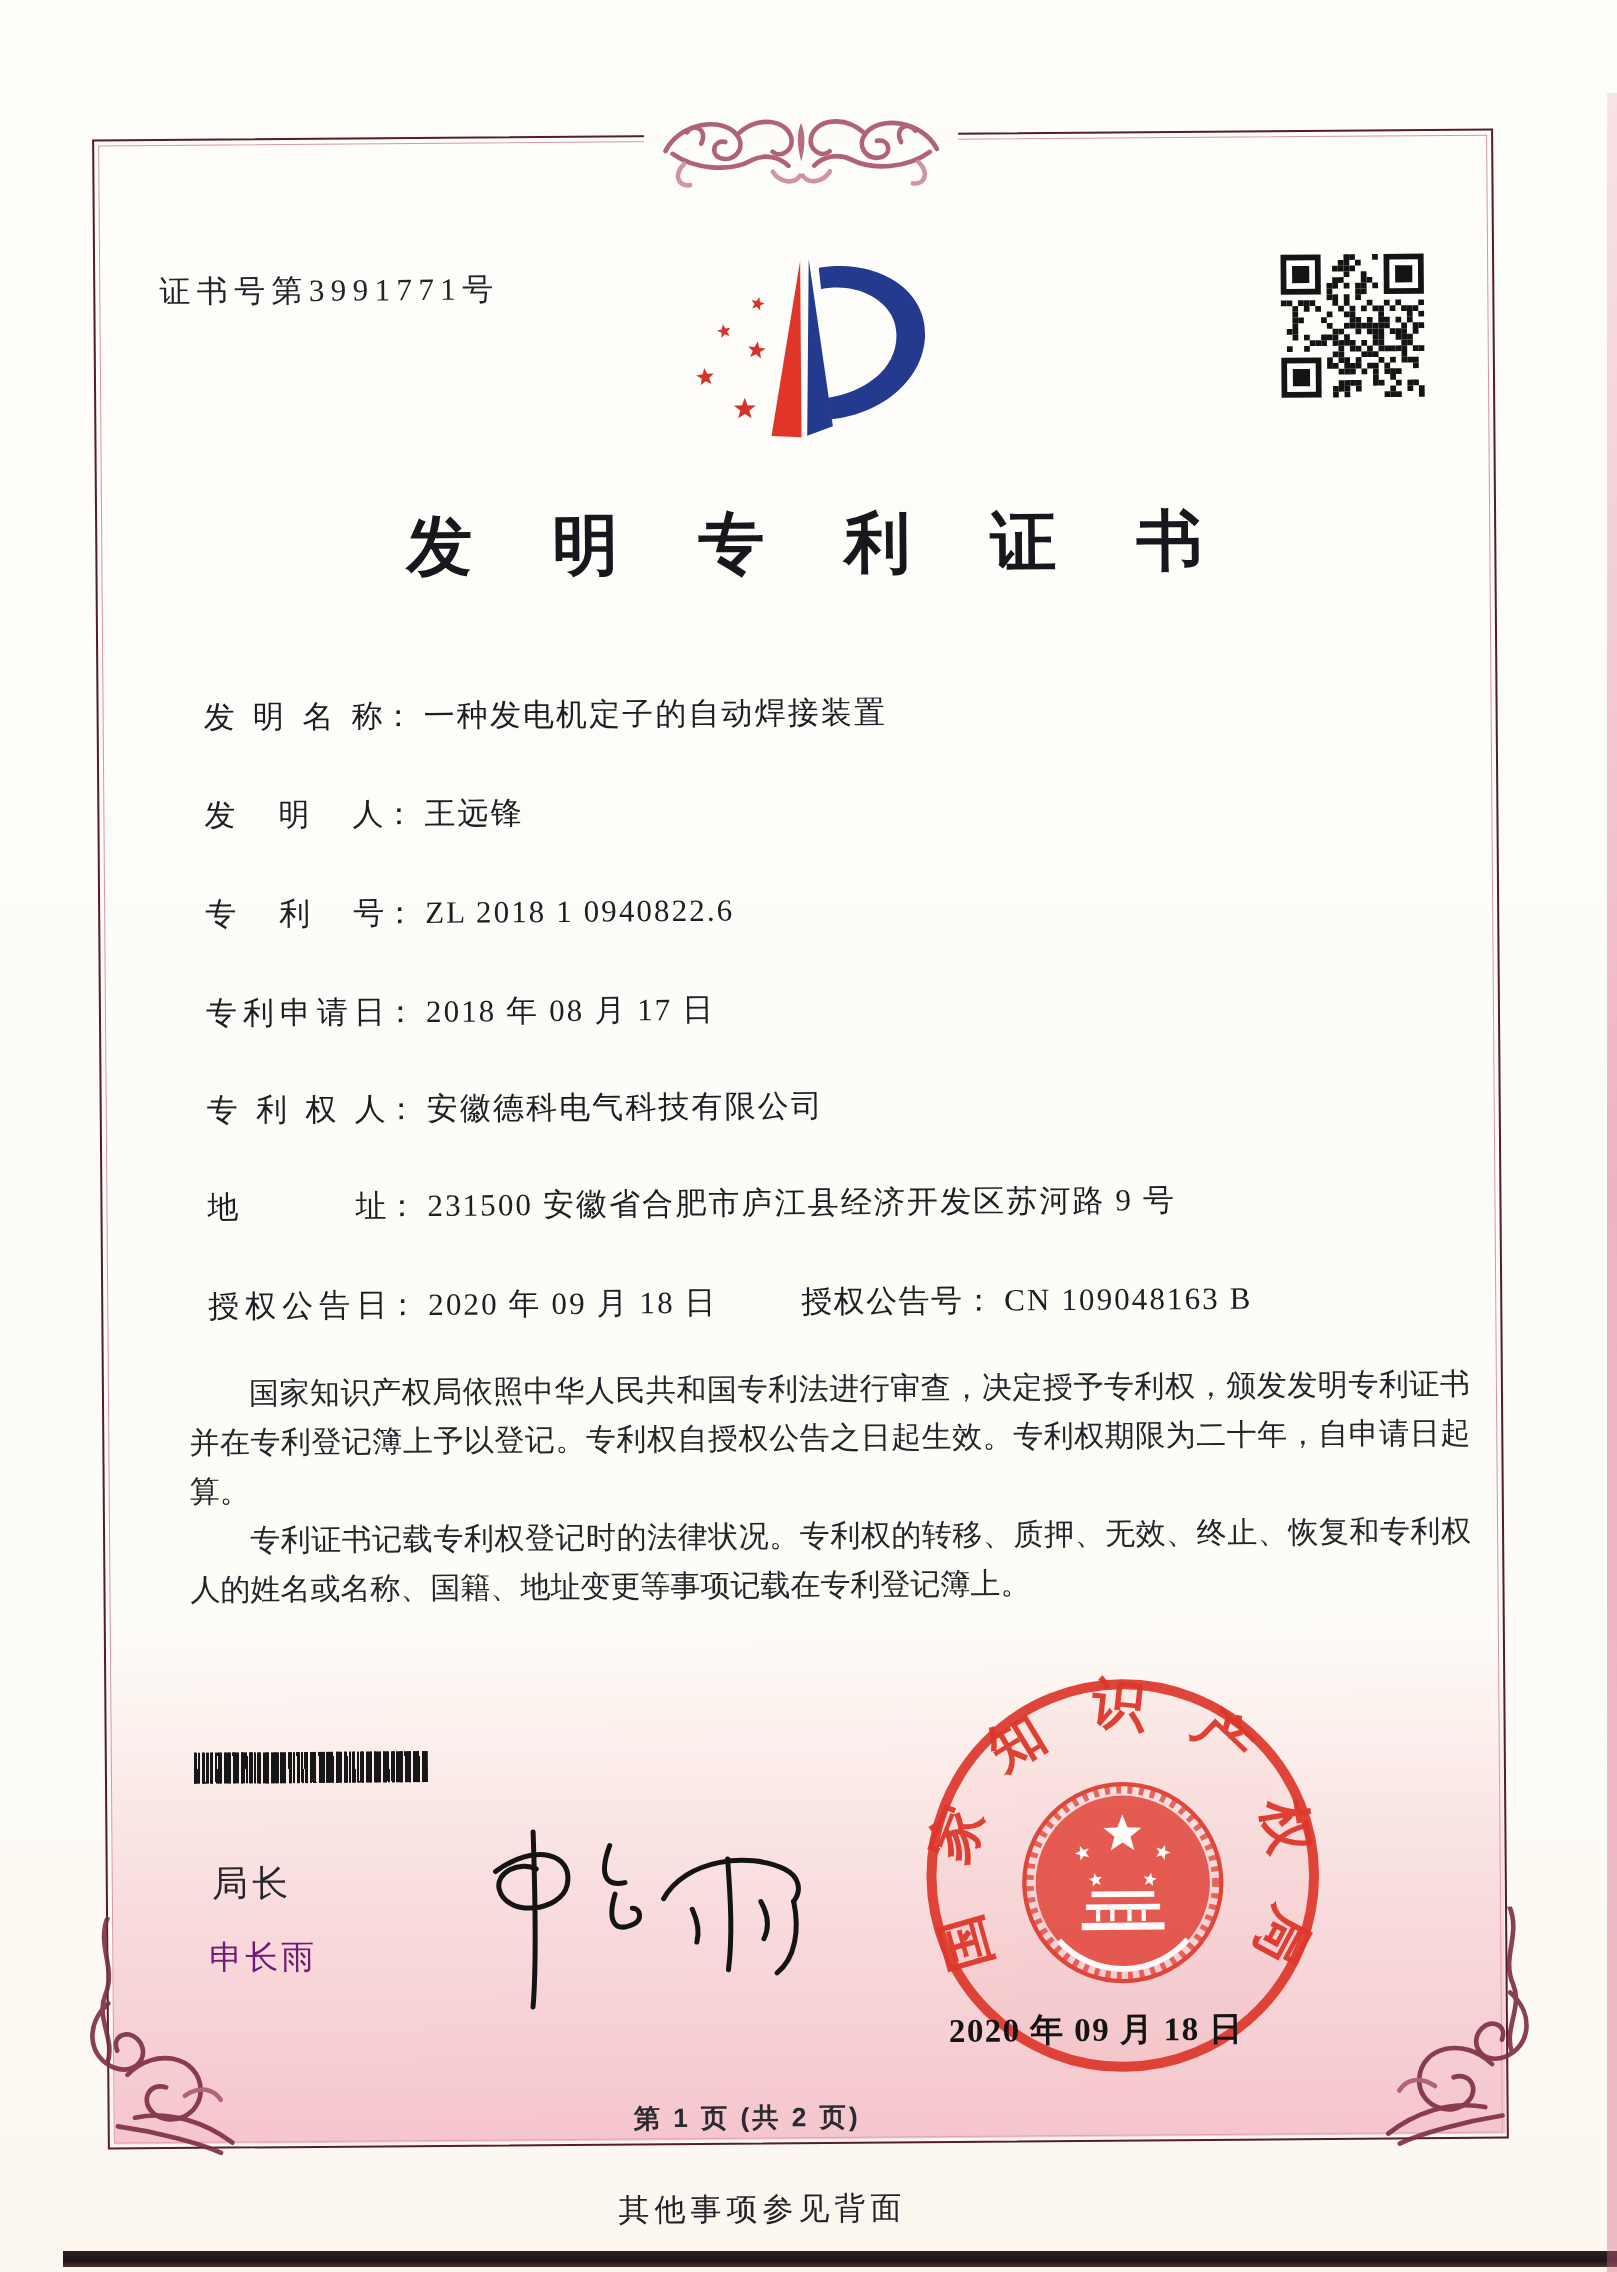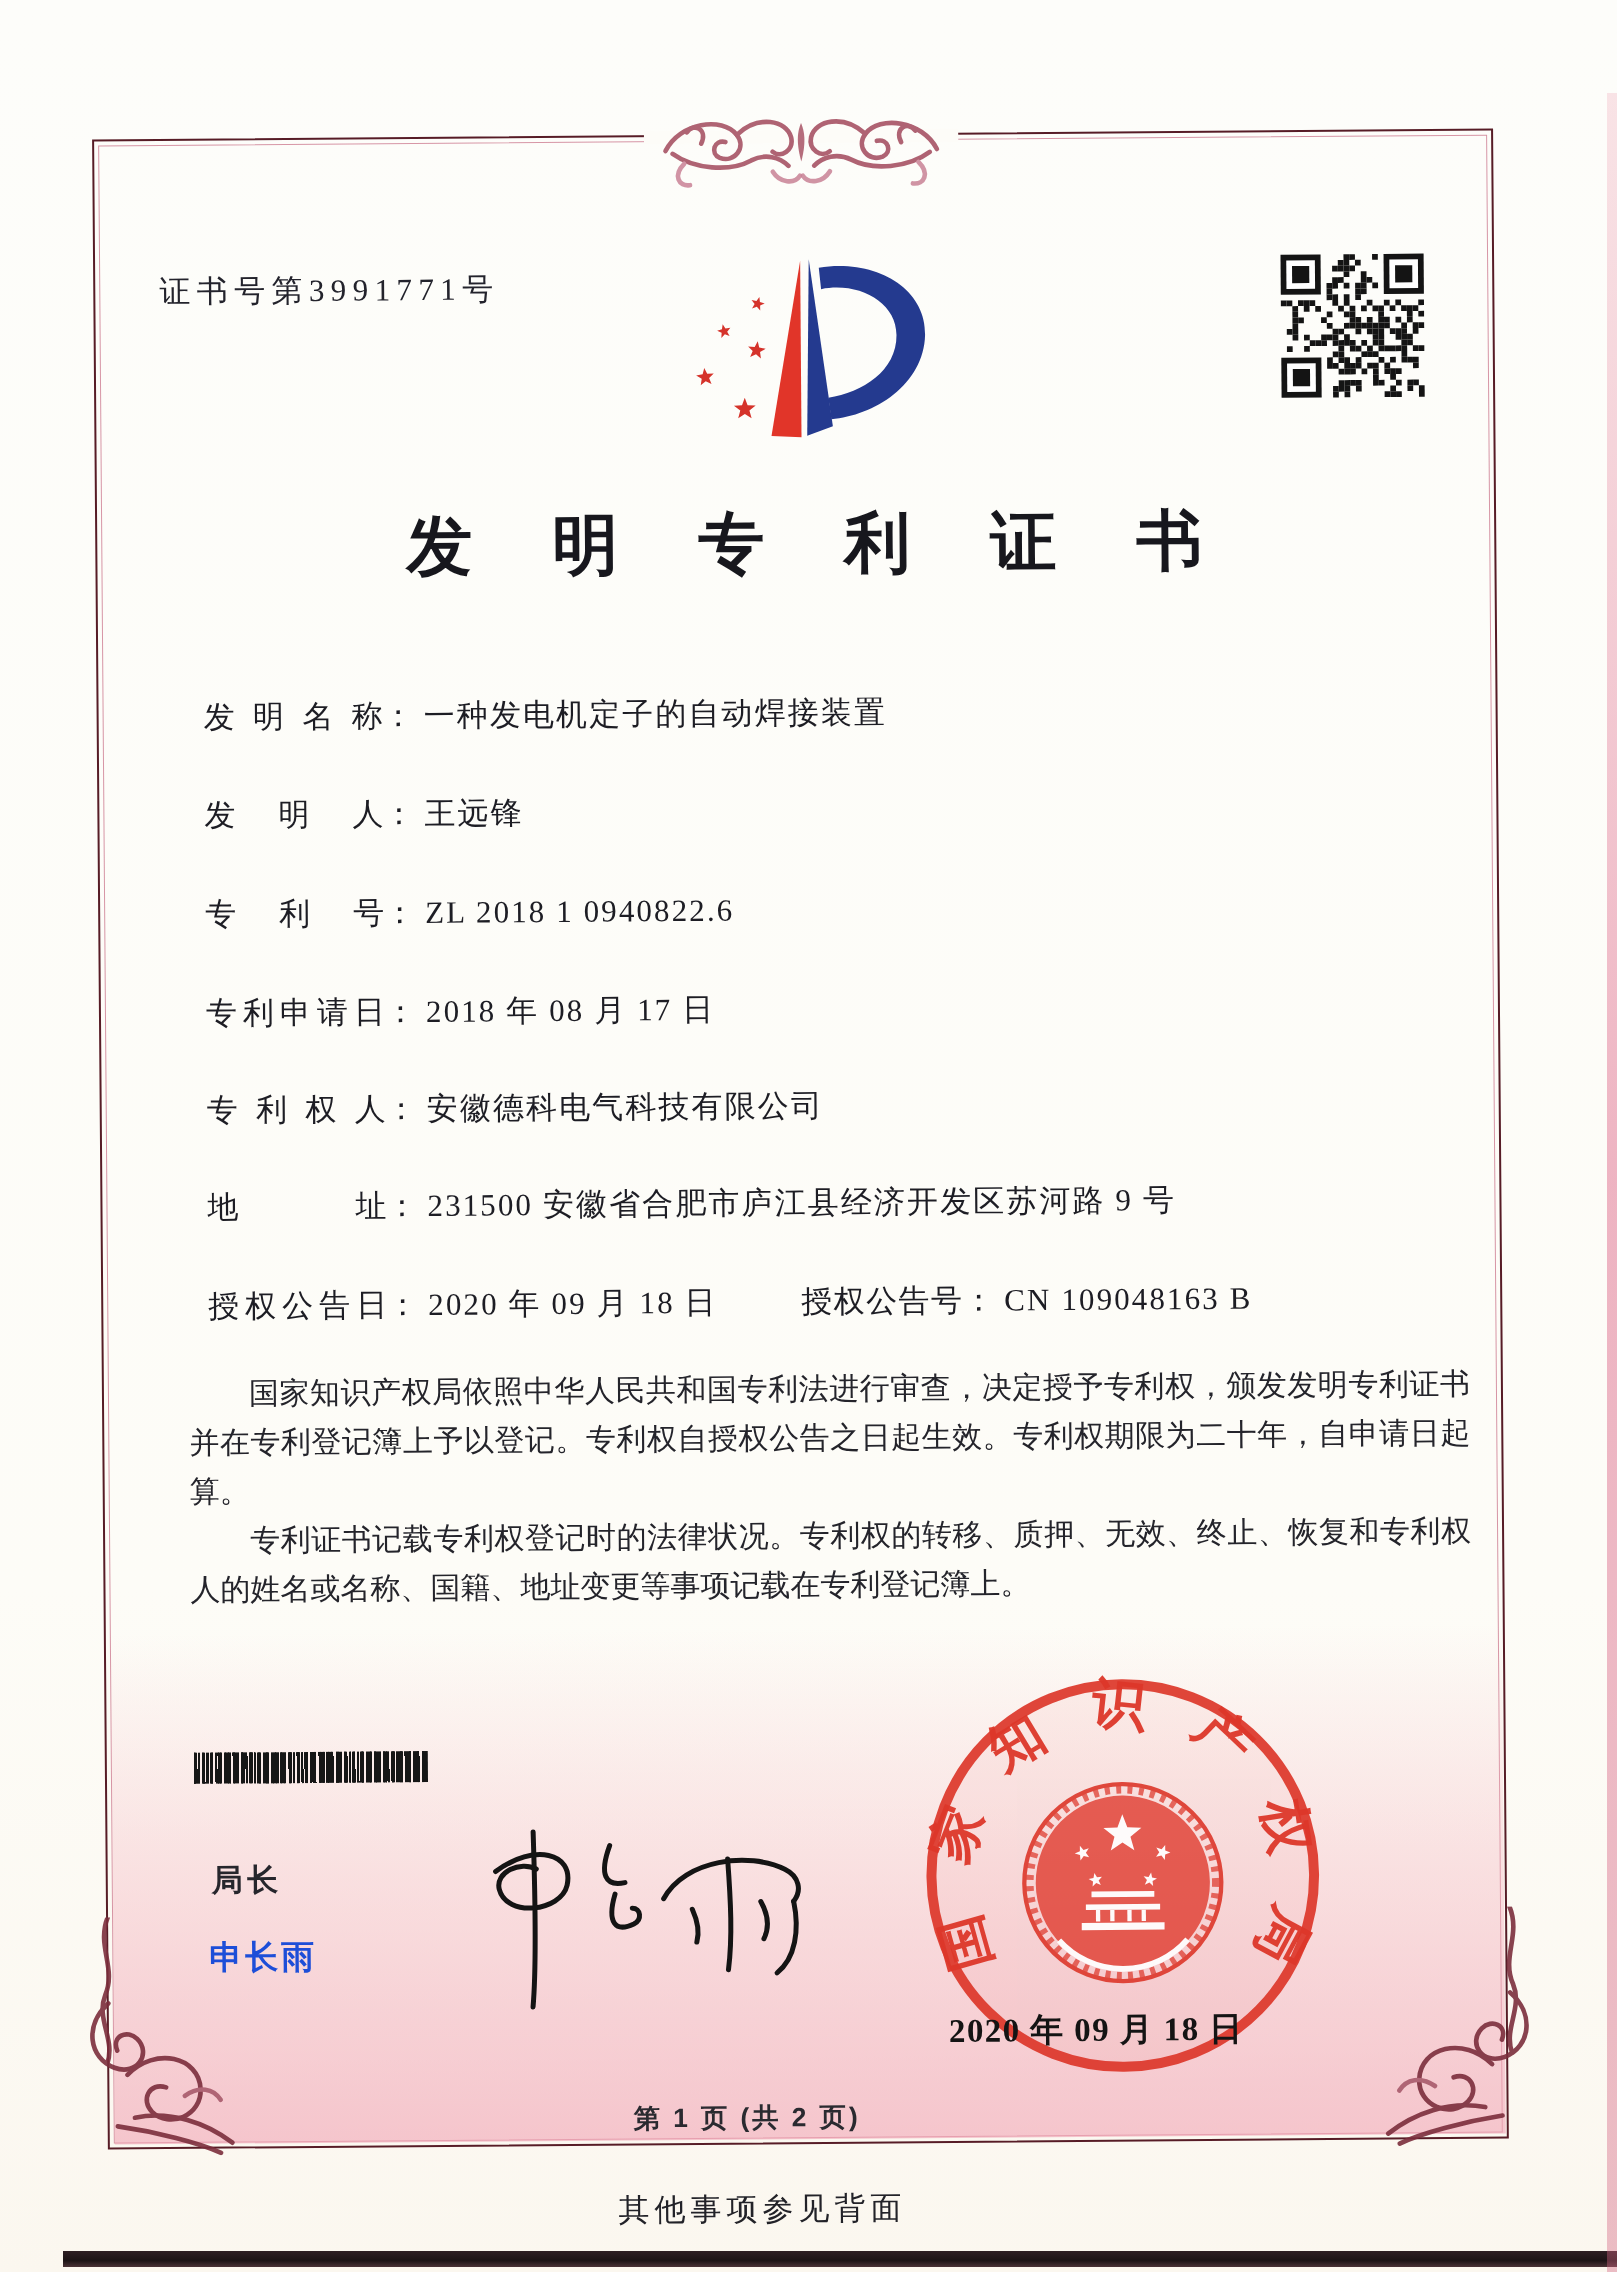--- a/index.html
+++ b/index.html
@@ -33,23 +33,23 @@
   .grant-right{position:absolute;left:593px;top:0;white-space:nowrap;}
   .grant-right .glabel{letter-spacing:1.4px;}
   #paras{left:187px;top:1364px;width:1281px;font-size:30px;line-height:49px;text-align:justify;color:#24242b;}
   #paras p{margin:0;text-indent:60px;}
   #barcode{left:189px;top:1748px;width:234px;height:31px;
     background-image:
       repeating-linear-gradient(90deg,#161616 0 2.1px,transparent 2.1px 4.3px),
       repeating-linear-gradient(90deg,#161616 0 3.6px,transparent 3.6px 7.9px),
       repeating-linear-gradient(90deg,#161616 0 1.4px,transparent 1.4px 12px);}
   #director-label{left:206px;top:1855px;font-family:"Liberation Sans","DejaVu Sans",sans-serif;
-    font-size:31px;font-weight:700;letter-spacing:4.3px;color:#26262c;}
+    font-size:36px;font-weight:400;letter-spacing:4.3px;color:#26262c;}
   #director-name{left:203px;top:1931px;font-family:"Liberation Sans","DejaVu Sans",sans-serif;
-    font-size:33px;font-weight:700;letter-spacing:2.9px;color:#1d4ed8;}
+    font-size:33px;font-weight:400;letter-spacing:2.9px;color:#701a75;}
   #seal{left:910px;top:1671px;width:414px;height:414px;z-index:3;}
   #seal-date{left:942px;top:2010px;font-size:33px;font-weight:bold;letter-spacing:1.4px;color:#141414;z-index:4;}
   #page-indicator{left:626px;top:2100px;font-family:"Liberation Sans","DejaVu Sans",sans-serif;
     font-size:26.4px;font-weight:600;letter-spacing:2.9px;color:#2a2a30;}
   #back-note{left:610px;top:2188px;font-size:31px;letter-spacing:5px;color:#222228;}
   svg{display:block;}
 </style>
 </head>
 <body>
 

